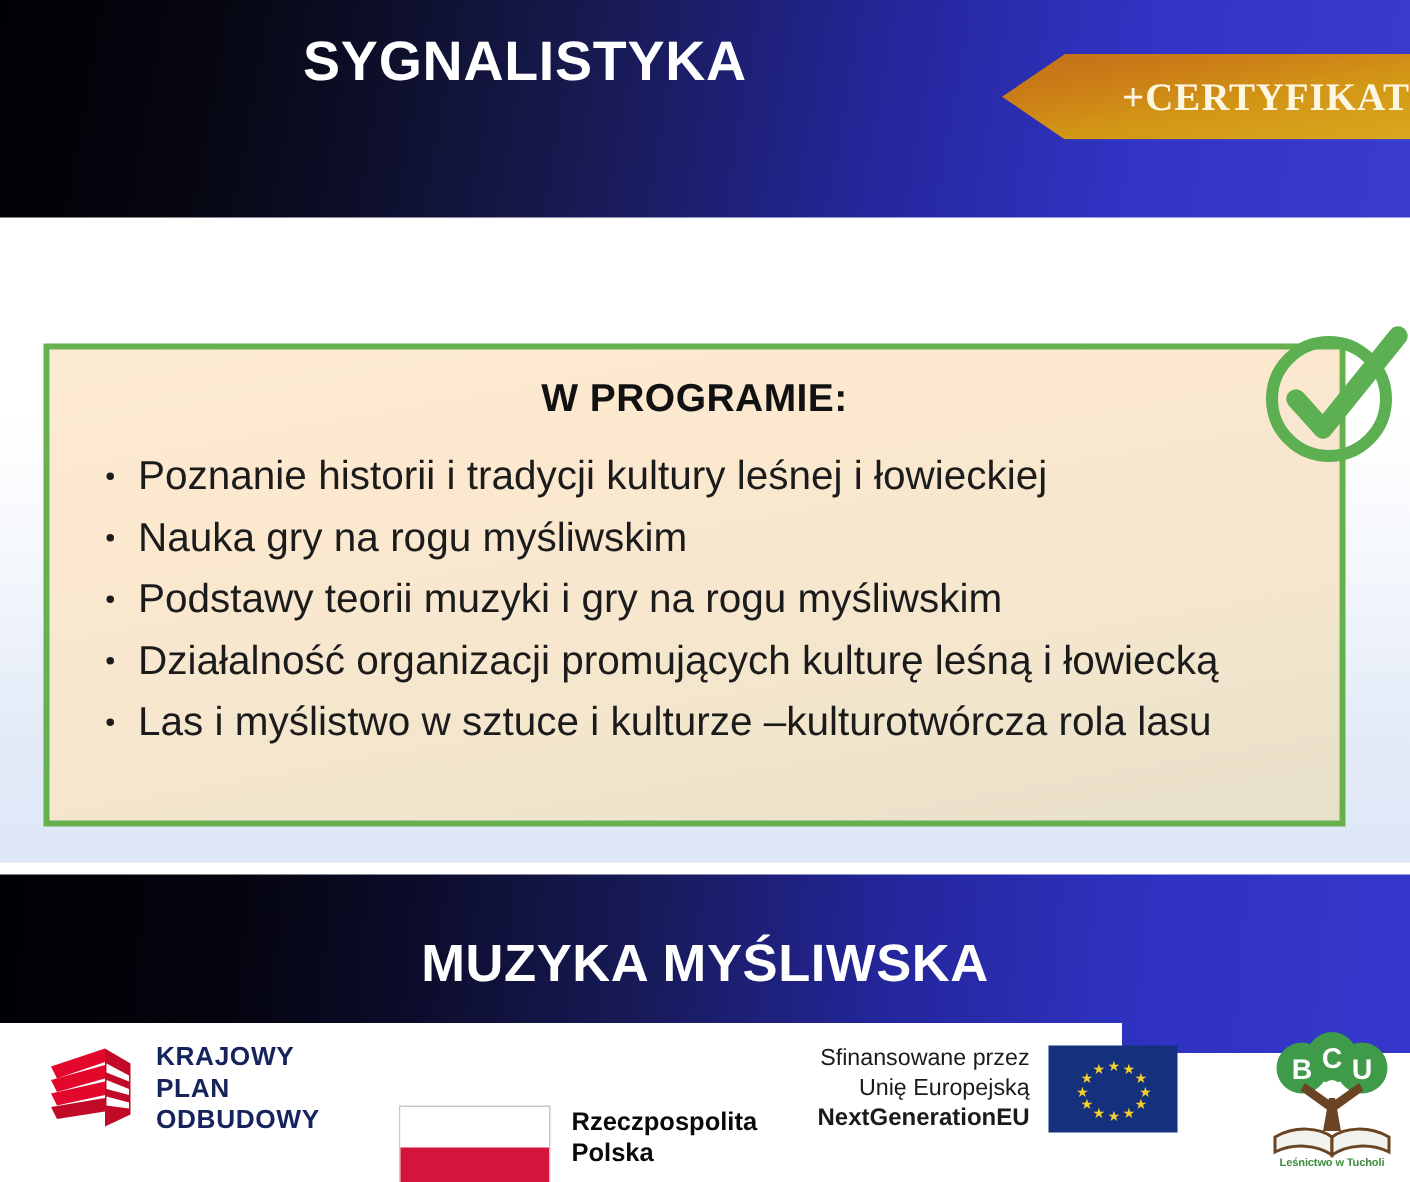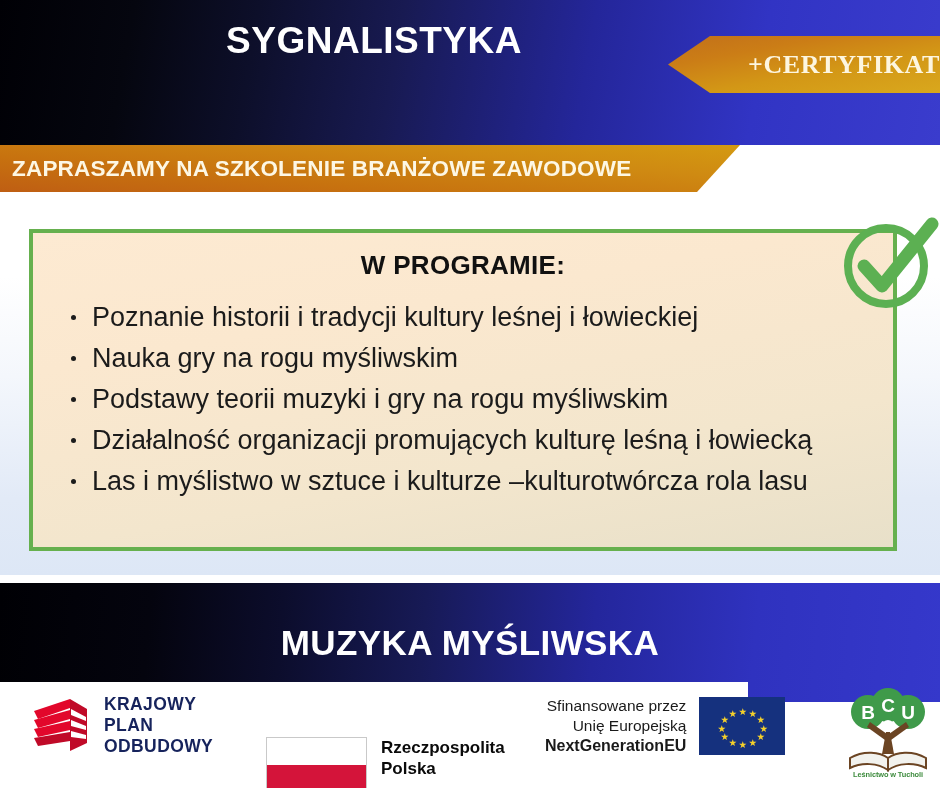--- a/index.html
+++ b/index.html
@@ -38,21 +38,20 @@
     position: absolute;
     left: 0;
     top: 20px;
     width: 700px;
     text-align: center;
     color: #ffffff;
     font-size: 37px;
     font-weight: bold;
     letter-spacing: 0.5px;
     font-family: "Liberation Sans", sans-serif;
-    margin-left: 24px;
   }
 
   
   .cert-arrow {
     position: absolute;
     left: 668px;
     top: 36px;
     width: 272px;
     height: 57px;
     background: linear-gradient(170deg, #c2701a 0%, #cb7d16 28%, #d39716 60%, #d9a81d 100%);
@@ -296,23 +295,20 @@
 <div id="poster">
 
   <div class="hero">
     <div class="hero-title">SYGNALISTYKA</div>
   </div>
 
   <div class="cert-arrow">
     <span class="cert-arrow-label">+CERTYFIKAT</span>
   </div>
 
-  <div class="ribbon">
-    <span class="ribbon-label">ZAPRASZAMY NA SZKOLENIE BRANŻOWE ZAWODOWE</span>
-  </div>
 
   <div class="mid-bg"></div>
 
   <div class="program-box">
     <div class="program-heading">W PROGRAMIE:</div>
     <ul class="program-list">
       <li>Poznanie historii i tradycji kultury leśnej i łowieckiej</li>
       <li>Nauka gry na rogu myśliwskim</li>
       <li>Podstawy teorii muzyki i gry na rogu myśliwskim</li>
       <li>Działalność organizacji promujących kulturę leśną i łowiecką</li>

